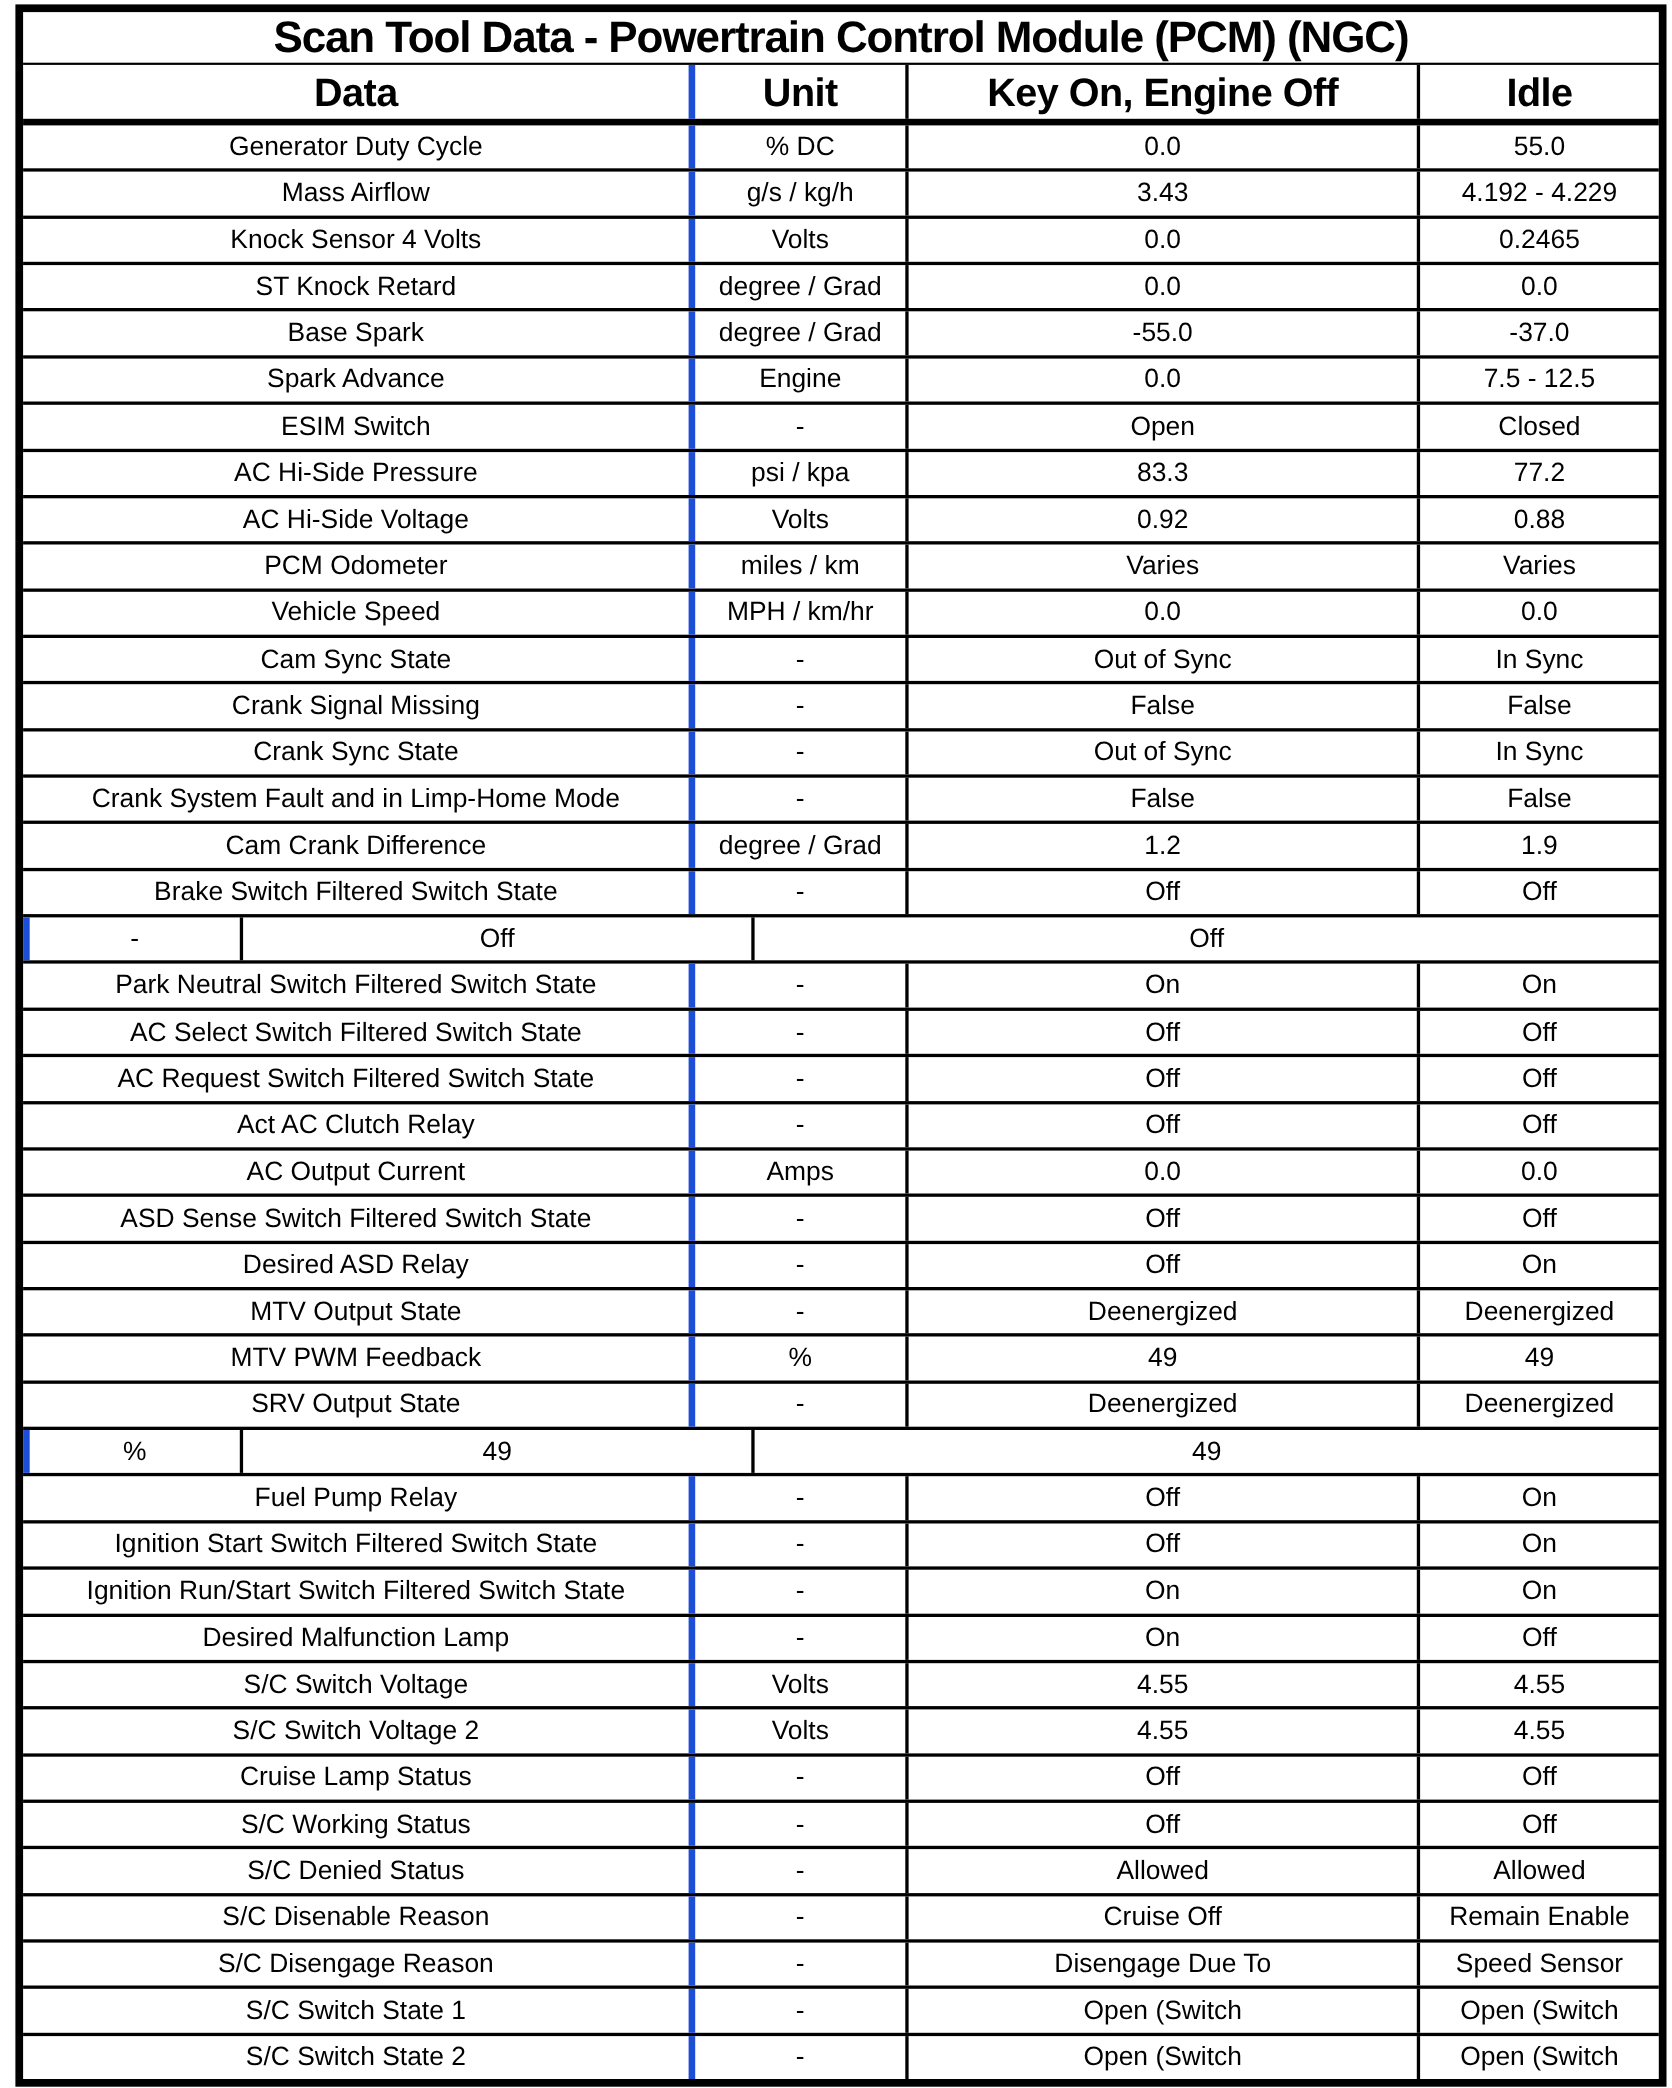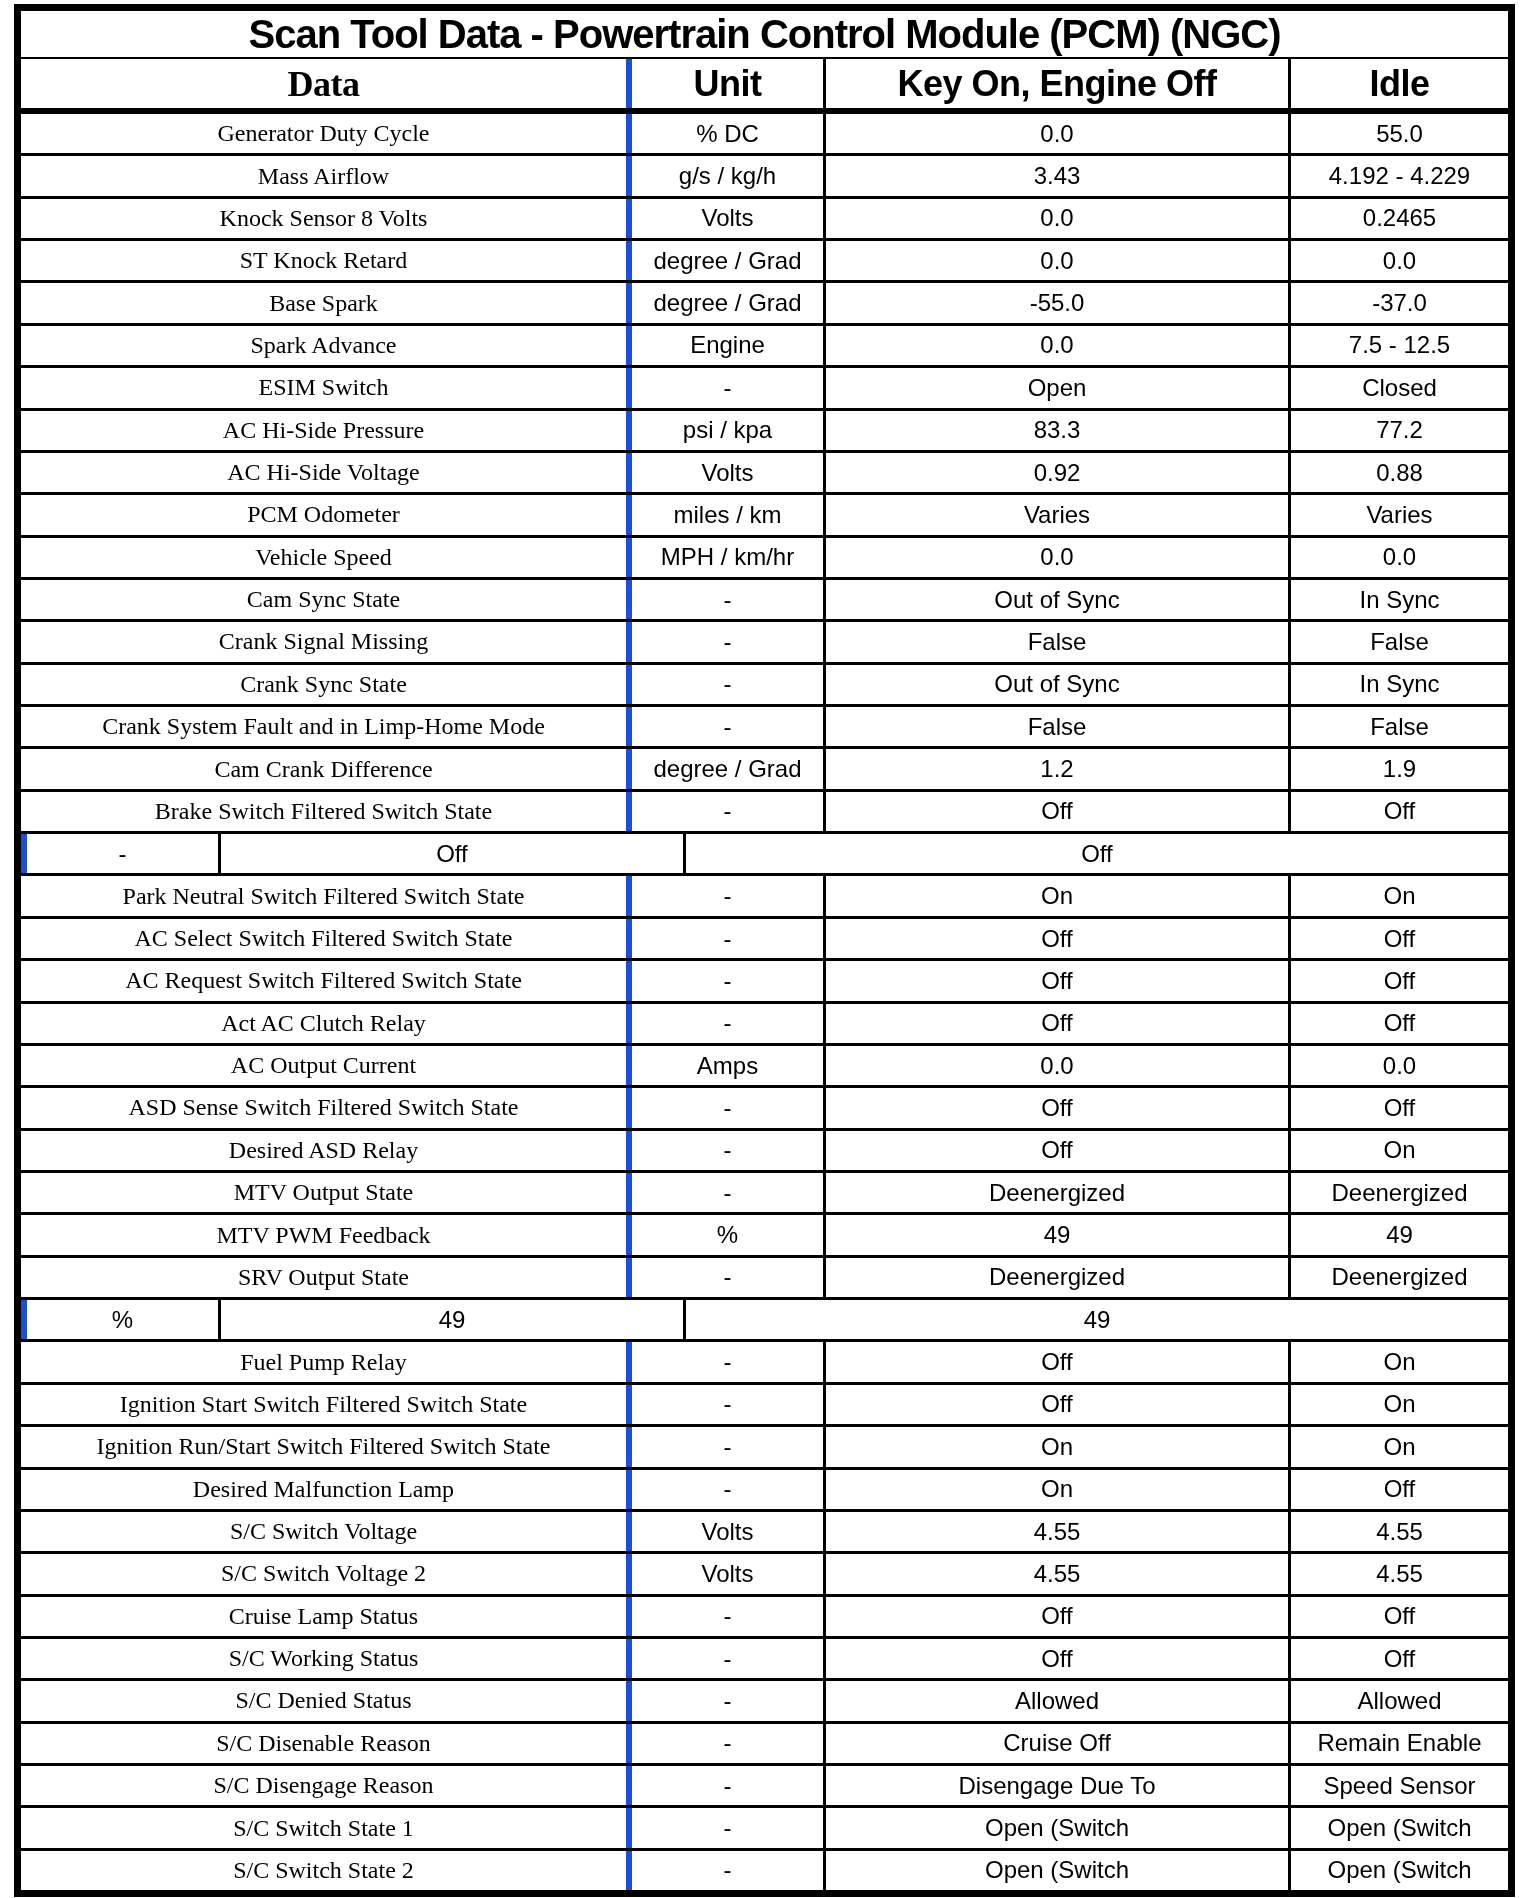--- a/index.html
+++ b/index.html
@@ -59,21 +59,21 @@
   .data-row:last-child { border-bottom: none; }
   .cell {
     display: flex;
     align-items: center;
     justify-content: center;
     text-align: center;
     white-space: nowrap;
     overflow: hidden;
     padding: 0 4px;
   }
-  .c0 { width: 605px; flex: 0 0 605px; font-family: Liberation Serif, serif; }
+  .c0 { width: 605px; flex: 0 0 605px; }
   .c1 { width: 197px; flex: 0 0 197px; border-left: 6px solid #1d4ed8; }
   .c2 { width: 465px; flex: 0 0 465px; border-left: 3px solid #000000; }
   .c3 { flex: 1 1 auto; border-left: 3px solid #000000; }
 </style>
 </head>
 <body>
 
 <div class="doc-table">
   <div class="title-row">Scan Tool Data - Powertrain Control Module (PCM) (NGC)</div>
 
@@ -91,21 +91,21 @@
         <div class="cell c2">0.0</div>
         <div class="cell c3">55.0</div>
       </div>
       <div class="data-row">
         <div class="cell c0">Mass Airflow</div>
         <div class="cell c1">g/s / kg/h</div>
         <div class="cell c2">3.43</div>
         <div class="cell c3">4.192 - 4.229</div>
       </div>
       <div class="data-row">
-        <div class="cell c0">Knock Sensor 8 Volts</div>
+        <div class="cell c0">Knock Sensor 4 Volts</div>
         <div class="cell c1">Volts</div>
         <div class="cell c2">0.0</div>
         <div class="cell c3">0.2465</div>
       </div>
       <div class="data-row">
         <div class="cell c0">ST Knock Retard</div>
         <div class="cell c1">degree / Grad</div>
         <div class="cell c2">0.0</div>
         <div class="cell c3">0.0</div>
       </div>

